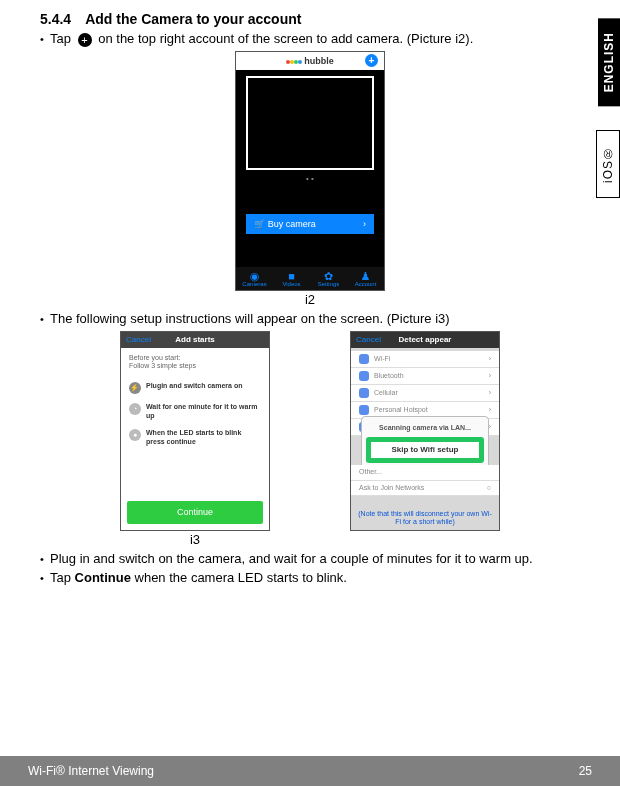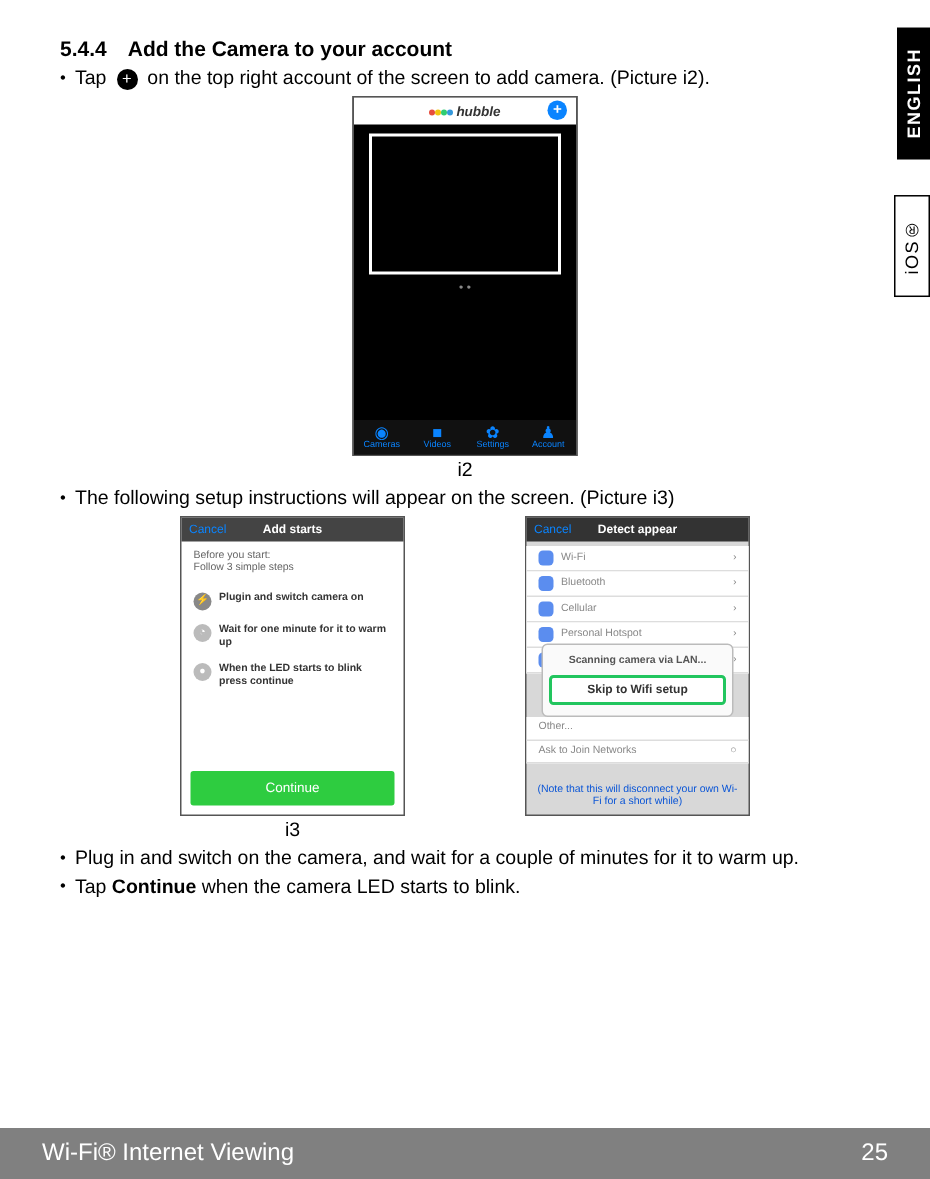--- a/index.html
+++ b/index.html
@@ -6,21 +6,21 @@
     margin: 0;
     font-family: Arial, Helvetica, sans-serif;
     width: 620px;
     height: 786px;
     position: relative;
     background: #fff;
     color: #000;
     font-size: 13px;
   }
   .page {
-    padding: 24px 40px 0 40px;
+    padding: 11px 40px 0 40px;
     box-sizing: border-box;
     height: 750px;
     position: relative;
   }
   .section-title {
     font-weight: bold;
     font-size: 14px;
     margin: 0 0 4px 0;
   }
   .section-num { display: inline-block; margin-right: 14px; }
@@ -107,21 +107,20 @@
   .phone.i2 { width: 150px; height: 240px; background:#000; }
   .i2 .topbar {
     background: #fff;
     height: 18px;
     display: flex;
     align-items: center;
     justify-content: center;
     position: relative;
     font-size: 9px;
     font-weight: bold;
-    font-style: italic;
   }
   .i2 .topbar .addplus {
     position: absolute;
     right: 6px;
     top: 2px;
     width: 13px;
     height: 13px;
     border-radius: 50%;
     background: #0a84ff;
     color: #fff;
@@ -188,32 +187,32 @@
   .i4 .hdr .cancel{ position:absolute; left:5px; color:#0a84ff; font-weight:normal;}
   .i4 .list { background:#eee; margin-top:3px;}
   .i4 .row { background:#fff; border-bottom:1px solid #ddd; padding:3px 8px; display:flex; align-items:center; justify-content:space-between; font-size:7px; color:#888;}
   .i4 .row .ric{ width:10px;height:10px;border-radius:3px;background:#5b8def; margin-right:5px;}
   .i4 .row .lft{display:flex;align-items:center;}
   .i4 .overlay{
     position:absolute; top:84px; left:10px; right:10px; background:#fafafa; border:1px solid #bbb; border-radius:4px; text-align:center; padding:7px 4px;
   }
   .i4 .overlay .ot1{ font-size:7px; color:#555; font-weight:bold;}
   .i4 .overlay .skipbtn{
-    margin-top:5px; background:#fff; border:2px solid #22c55e; border-radius:3px; padding:3px 0; font-size:8px; font-weight:bold;
+    margin-top:5px; background:#fff; border:5px solid #22c55e; border-radius:3px; padding:3px 0; font-size:8px; font-weight:bold;
   }
   .i4 .note{
     position:absolute; bottom:4px; left:6px; right:6px; color:#0a55d6; font-size:7px; text-align:center; line-height:8px;
   }
 
   .footer {
     position: absolute;
     left:0; right:0; bottom:0;
     background:#808080;
     color:#fff;
-    font-size:16px;
+    font-size:12px;
     padding:8px 28px;
     display:flex;
     justify-content:space-between;
     box-sizing:border-box;
   }
   b{font-weight:bold;}
 </style>
 </head>
 <body>
 
@@ -239,20 +238,24 @@
     <div class="phone i2">
       <div class="topbar">
         <span class="hubble-logo">
           <span class="hubble-dots"><span class="hd1"></span><span class="hd2"></span><span class="hd3"></span><span class="hd4"></span></span>
           <span>hubble</span>
         </span>
         <span class="addplus">+</span>
       </div>
       <div class="camview"></div>
       <div class="pager">• •</div>
+      <div class="buybar">
+        <span>🛒 <span>Buy camera</span></span>
+          <span>›</span>
+      </div>
       <div class="bottombar">
         <div class="bicon"><span class="g">◉</span><span>Cameras</span></div>
         <div class="bicon"><span class="g">■</span><span>Videos</span></div>
         <div class="bicon"><span class="g">✿</span><span>Settings</span></div>
         <div class="bicon"><span class="g">♟</span><span>Account</span></div>
       </div>
     </div>
     <div class="figcap">i2</div>
   </div>
 

